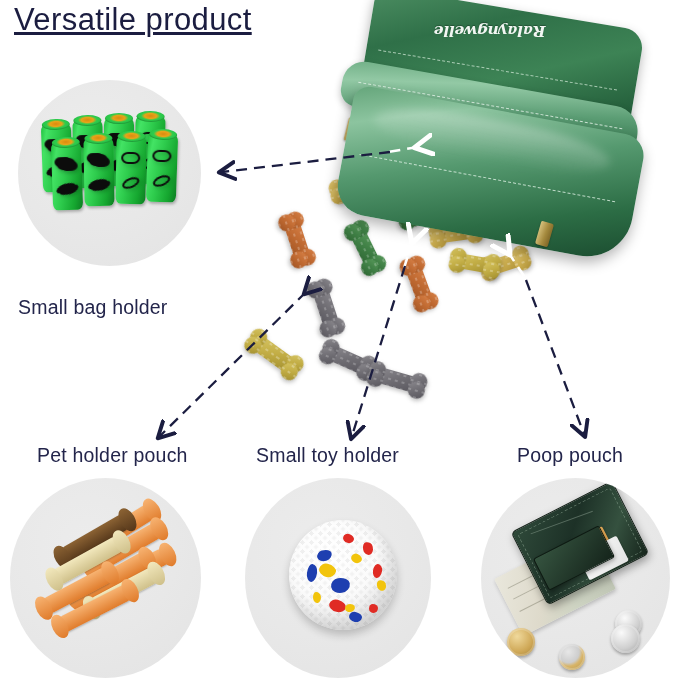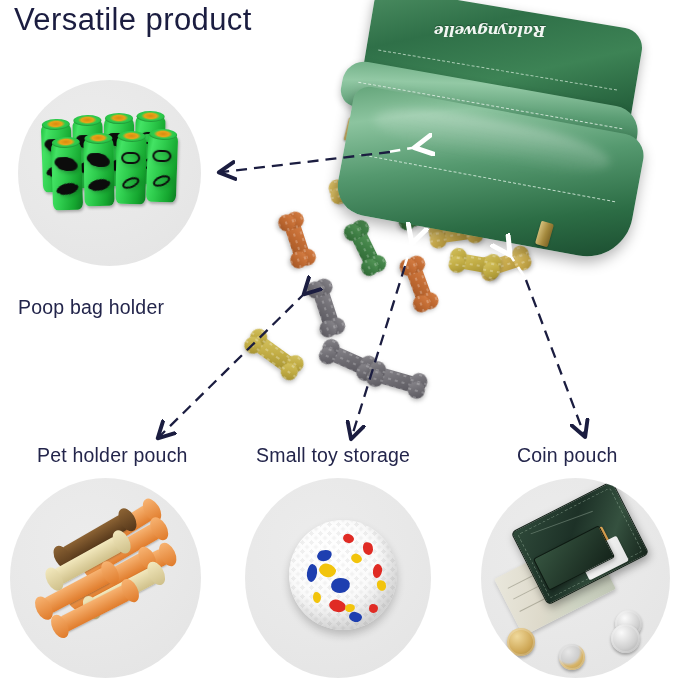--- a/index.html
+++ b/index.html
@@ -9,20 +9,21 @@
     font-family:"Liberation Sans", sans-serif;
     background:#ffffff;
   }
 
   
   #page-title{
     position:absolute; left:14px; top:0px;
     font-size:31px; font-weight:300; letter-spacing:0.4px;
     color:#1b1d40; line-height:40px; white-space:nowrap;
     font-family:"Liberation Sans", sans-serif;
+    text-decoration:underline;
   }
 
   
   .feature-label{
     position:absolute; font-size:19.5px; font-weight:300;
     color:#23254b; letter-spacing:0.2px; white-space:nowrap;
     line-height:22px;
   }
   #label-poop  { left:18px;  top:296px; }
   #label-treat { left:37px;  top:444px; }
@@ -274,21 +275,21 @@
         <span class="bone bn1"></span>
         <span class="bone bn2"></span>
       </div>
     <div class="roll outline" style="left:129px; top:54px; transform:rotate(2deg); z-index:3;">
         <span class="cap"></span>
         <span class="bone bn1"></span>
         <span class="bone bn2"></span>
       </div>
   </div>
 </div>
-<div class="feature-label" id="label-poop">Poop bag holder</div>
+<div class="feature-label" id="label-poop">Small bag holder</div>
 
 <div class="circle" id="circle-treat">
   <div id="rawhide">
     <div class="rh rh-b" style="left:46px; top:52px; width:78px; transform:rotate(-30deg); z-index:4;"></div>
     <div class="rh rh-o" style="left:62px; top:46px; width:88px; transform:rotate(-32deg); z-index:3;"></div>
     <div class="rh rh-o" style="left:74px; top:62px; width:82px; transform:rotate(-30deg); z-index:3;"></div>
     <div class="rh rh-c" style="left:38px; top:74px; width:80px; transform:rotate(-29deg); z-index:5;"></div>
     <div class="rh rh-o" style="left:58px; top:92px; width:86px; transform:rotate(-29deg); z-index:5;"></div>
     <div class="rh rh-c" style="left:76px; top:104px; width:76px; transform:rotate(-28deg); z-index:6;"></div>
     <div class="rh rh-o" style="left:28px; top:104px; width:78px; transform:rotate(-28deg); z-index:7;"></div>
@@ -310,21 +311,21 @@
     <span class="spot" style="left:42px; top:58px; width:19px; height:15px; background:#1e3fb0; transform:rotate(-8deg);"></span>
     <span class="spot" style="left:84px; top:44px; width:9px;  height:14px; background:#e02b24; transform:rotate(10deg);"></span>
     <span class="spot" style="left:88px; top:60px; width:9px;  height:11px; background:#f2c40c; transform:rotate(-20deg);"></span>
     <span class="spot" style="left:40px; top:80px; width:17px; height:12px; background:#e02b24; transform:rotate(16deg);"></span>
     <span class="spot" style="left:56px; top:84px; width:10px; height:8px;  background:#f2c40c; transform:rotate(-10deg);"></span>
     <span class="spot" style="left:60px; top:92px; width:13px; height:10px; background:#1e3fb0; transform:rotate(12deg);"></span>
     <span class="spot" style="left:80px; top:84px; width:9px;  height:9px;  background:#e02b24; transform:rotate(0deg);"></span>
     <span class="spot" style="left:24px; top:72px; width:8px;  height:11px; background:#f2c40c; transform:rotate(-6deg);"></span>
   </div>
 </div>
-<div class="feature-label" id="label-toy">Small toy storage</div>
+<div class="feature-label" id="label-toy">Small toy holder</div>
 
 <div class="circle" id="circle-coin">
   <div id="wallet-scene">
     <div id="bills">
       <span class="line" style="top:14px;"></span>
       <span class="line" style="top:26px;"></span>
       <span class="line" style="top:40px;"></span>
     </div>
     <div id="wallet-body">
       <span class="stitch"></span>
@@ -333,21 +334,21 @@
     <div id="card-orange" class="card"></div>
     <div id="card-white" class="card"></div>
     <div id="card-pink" class="card"></div>
     <div id="wallet-pocket"></div>
     <span class="coin coin-g" style="left:26px;  top:150px; width:28px; height:28px;"></span>
     <span class="coin coin-s" style="left:134px; top:132px; width:27px; height:27px;"></span>
     <span class="coin coin-s" style="left:130px; top:146px; width:29px; height:29px;"></span>
     <span class="coin coin-bi" style="left:78px;  top:166px; width:26px; height:26px;"></span>
   </div>
 </div>
-<div class="feature-label" id="label-coin">Coin pouch</div>
+<div class="feature-label" id="label-coin">Poop pouch</div>
 
 <div id="treats-scene">
 
   <div class="bone t-tan" style="left:336px; top:180px; width:40px; height:15px; transform:rotate(-14deg);">
       <span class="mid"></span>
       <span class="k k1"></span>
       <span class="k k2"></span>
       <span class="k k3"></span>
       <span class="k k4"></span>
     </div>

